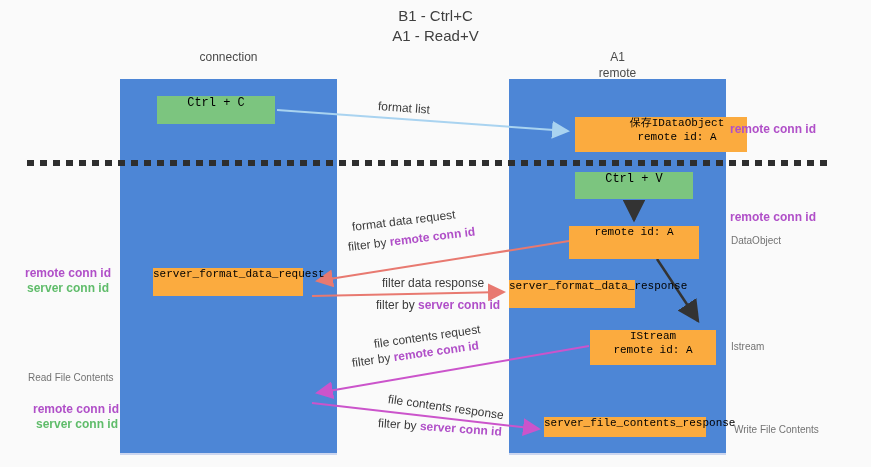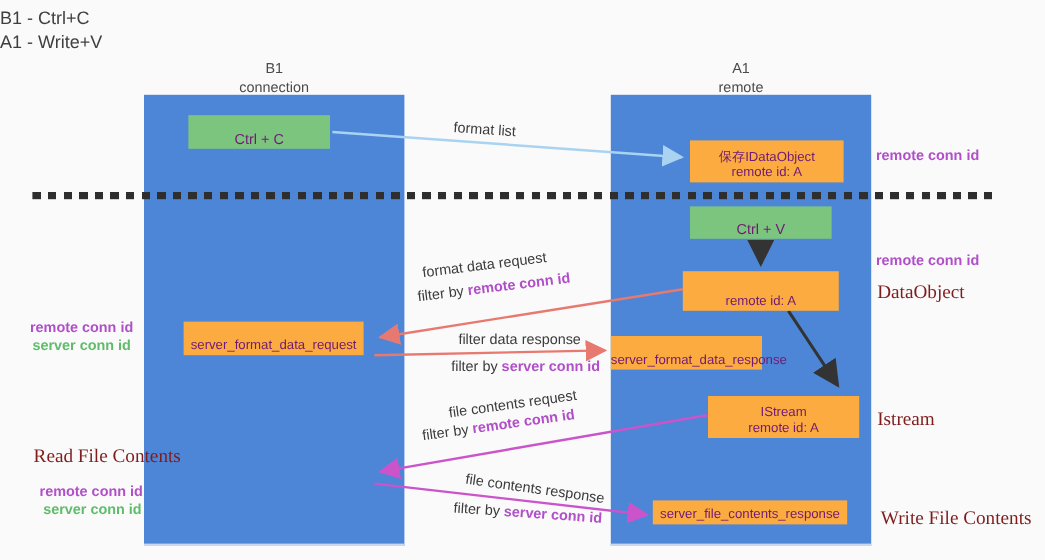--- a/index.html
+++ b/index.html
@@ -1,42 +1,41 @@
 <!DOCTYPE html>
 <html><head>
 <meta charset="utf-8">
 <style>
   html,body{margin:0;padding:0;background:#fafafa;font-family:"Liberation Sans",sans-serif;}
   .canvas{position:relative;width:871px;height:467px;background:#fafafa;overflow:hidden;}
   .abs{position:absolute;}
-  .title{left:0;right:0;top:6px;text-align:left;font-size:15px;color:#3f3f3f;line-height:1.35;}
+  .title{left:0;right:0;top:6px;text-align:center;font-size:15px;color:#3f3f3f;line-height:1.35;}
   .lane-label{font-size:12px;color:#4a4a4a;text-align:center;line-height:1.3;top:50px;width:217px;}
   .lane{top:79px;width:217px;height:374px;background:#4d86d6;border-bottom:2px solid #ccd6ef;}
-  .node{color:#701a75;text-align:center;display:flex;flex-direction:column;justify-content:flex-end;line-height:1.25;}
+  .node{color:#000000;text-align:center;display:flex;flex-direction:column;justify-content:flex-start;line-height:1.25;font-family:Liberation Mono, monospace;}
   .green{background:#7cc57f;font-size:12px;}
   .orange{background:#fbab3f;font-size:11px;}
   .dashline{left:27px;top:160px;width:806px;height:6px;background:repeating-linear-gradient(to right,#2e2e2e 0 7px,transparent 7px 13px);}
   .alabel{font-size:12px;color:#3b3b3b;white-space:nowrap;transform-origin:left center;}
   .ptxt{color:#b04fc8;font-weight:bold;}
   .gtxt{color:#5fbc6a;font-weight:bold;}
-  .blacknote{font-size:16px;color:#7f1d1d;white-space:nowrap;font-family:Liberation Serif, serif;}
+  .blacknote{font-size:10px;color:#737373;white-space:nowrap;}
   svg.overlay{position:absolute;left:0;top:0;pointer-events:none;}
 </style>
 </head>
 <body>
 
 <div class="canvas">
 
   <div class="abs title">
     <div>B1 - Ctrl+C</div>
-    <div>A1 - Write+V</div>
+    <div>A1 - Read+V</div>
   </div>
 
   <div class="abs lane-label" style="left:120px;">
-    <div>B1</div>
     <div>connection</div>
   </div>
   <div class="abs lane-label" style="left:509px;">
     <div>A1</div>
     <div>remote</div>
   </div>
 
   <div class="abs lane" style="left:120px;"></div>
   <div class="abs lane" style="left:509px;"></div>
 
@@ -66,21 +65,21 @@
     <line x1="312" y1="403" x2="539" y2="429" stroke="#cb54cb" stroke-width="2" marker-end="url(#mmag)"></line>
   </svg>
 
   <div class="abs node green" style="left:157px;top:96px;width:118px;height:28px;">
     <div>Ctrl + C</div>
   </div>
   <div class="abs node orange" style="left:153px;top:268px;width:150px;height:28px;font-size:11px;">
     <div>server_format_data_request</div>
   </div>
 
-  <div class="abs node orange" style="left:575px;top:117px;width:128px;height:35px;">
+  <div class="abs node orange" style="left:575px;top:117px;width:140px;height:35px;padding-left:32px;">
     <div>保存IDataObject</div>
     <div>remote id: A</div>
   </div>
   <div class="abs node green" style="left:575px;top:172px;width:118px;height:27px;">
     <div>Ctrl + V</div>
   </div>
   <div class="abs node orange" style="left:569px;top:226px;width:130px;height:33px;">
     <div>remote id: A</div>
   </div>
   <div class="abs node orange" style="left:509px;top:280px;width:126px;height:28px;font-size:11px;">

